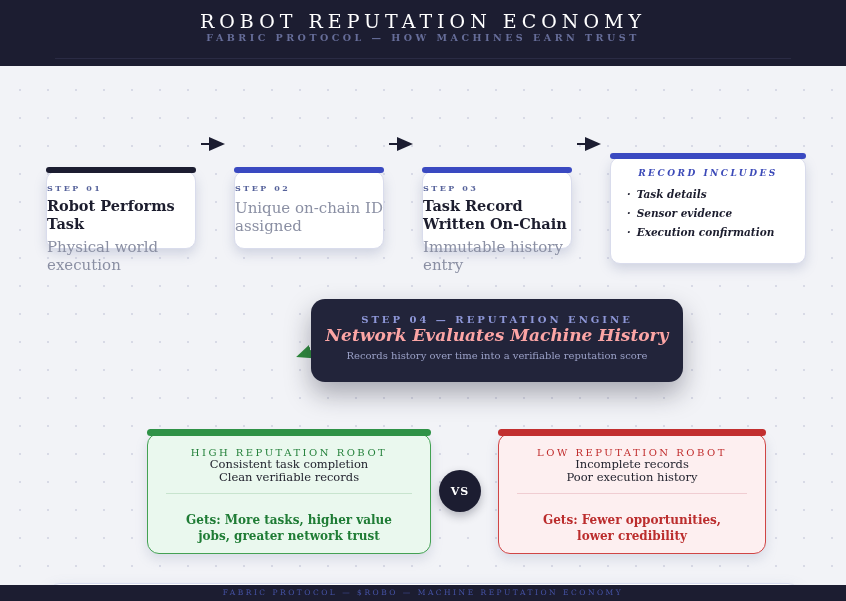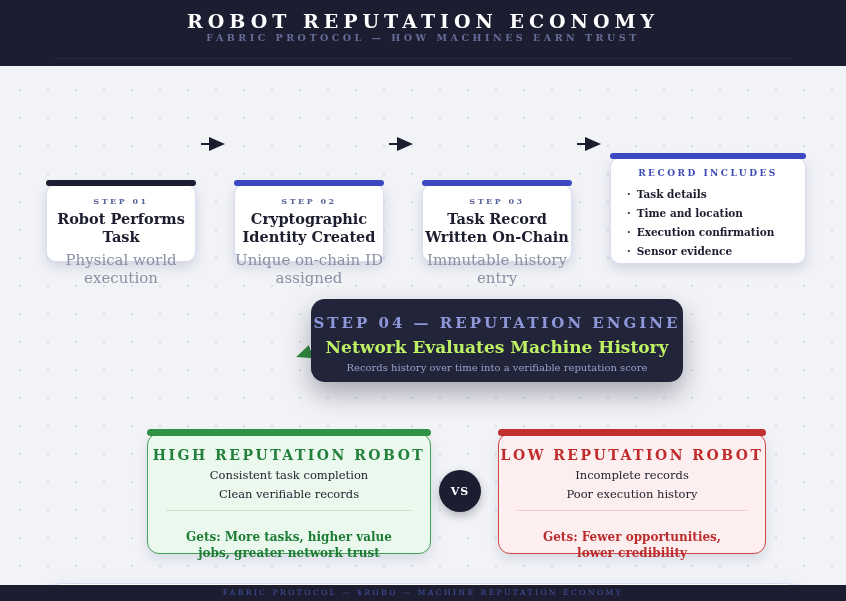--- a/index.html
+++ b/index.html
@@ -7,91 +7,91 @@
     position:relative;width:846px;height:601px;overflow:hidden;
     background:#f2f3f7;
     font-family:"DejaVu Serif","Liberation Serif",serif;
   }
   
   .header{
     position:absolute;left:0;top:0;width:846px;height:66px;
     background:#1c1d31;text-align:center;
   }
   .header-title{
-    padding-top:10px;color:#ffffff;font-size:19px;font-weight:bold;
+    padding-top:10px;color:#ffffff;font-size:19px;font-weight:normal;
     letter-spacing:5px;
   }
   .header-sub{
     color:#666d99;font-size:9.5px;font-weight:bold;
     letter-spacing:3.5px;
   }
   .header-rule{
     position:absolute;left:55px;right:55px;bottom:7px;height:0;
     border-top:1px solid #34365299;
   }
   
   .main{
     position:absolute;left:0;top:66px;width:846px;height:519px;
     background-image:radial-gradient(circle,#d8dae6 1px,transparent 1.4px);
     background-size:28px 28px;background-position:6px 10px;
   }
   .arrows{position:absolute;left:0;top:0;width:846px;height:601px;pointer-events:none;}
   
-  .step-card{position:absolute;width:150px;top:114px;text-align:center;}
+  .step-card{position:absolute;width:150px;top:101px;}
   .card-bar{height:6px;border-radius:6px;background:#1c1d31;position:relative;z-index:1;}
   .card-bar.blue{background:#3a49c1;}
   .card-body{
     margin-top:-2px;background:#ffffff;border:1px solid #d9dcec;border-radius:10px;
     height:78px;box-shadow:0 5px 12px rgba(120,130,170,.28);
     padding-top:11px;box-sizing:border-box;
   }
   .step-label{font-size:8px;font-weight:bold;letter-spacing:2.5px;color:#57639b;}
   .step-title{margin-top:4px;font-size:14.5px;font-weight:bold;color:#1c1d2e;line-height:1.22;}
   .step-sub{margin-top:6px;font-size:15px;color:#8a8fa3;}
   
   .record-box{position:absolute;left:610px;top:87px;width:196px;}
   .record-body{
     margin-top:-2px;background:#ffffff;border:1px solid #d9dcec;border-radius:10px;
     height:107px;box-shadow:0 5px 12px rgba(120,130,170,.28);
-    padding:10px 16px 0 16px;box-sizing:border-box;
+    padding:10px 16px 0 16px;box-sizing:border-box;font-style:italic;
   }
   .record-heading{
     text-align:center;font-size:9px;font-weight:bold;letter-spacing:2.5px;color:#3c4ab8;
     margin-bottom:7px;
   }
   .record-item{
     font-size:10.5px;font-weight:bold;color:#1c1d2e;line-height:19px;text-align:left;
   }
   .record-item::before{content:"·";margin-right:6px;color:#1c1d2e;}
   
   .engine{
     position:absolute;left:311px;top:233px;width:372px;height:83px;
     background:#22243a;border-radius:14px;text-align:center;
     box-shadow:0 12px 26px rgba(28,29,49,.35);box-sizing:border-box;padding-top:15px;
   }
-  .engine-label{font-size:15px;font-weight:bold;letter-spacing:3px;color:#8e97d8;}
-  .engine-title{margin-top:5px;font-size:17px;font-weight:bold;color:#bef264;}
+  .engine-label{font-size:10px;font-weight:bold;letter-spacing:3px;color:#8e97d8;}
+  .engine-title{font-size:17px;font-weight:bold;color:#fca5a5;font-style:italic;}
   .engine-sub{margin-top:5px;font-size:10px;color:#9aa0c6;}
   
   .outcome{position:absolute;top:363px;text-align:center;}
   .outcome.high{left:147px;width:284px;}
   .outcome.low{left:498px;width:268px;}
   .outcome-bar{height:7px;border-radius:7px;position:relative;z-index:1;}
   .outcome.high .outcome-bar{background:#2f9247;}
   .outcome.low  .outcome-bar{background:#c22f2f;}
   .outcome-body{
     margin-top:-3px;border-radius:12px;height:121px;box-sizing:border-box;padding-top:13px;
     box-shadow:0 5px 12px rgba(120,130,170,.22);
   }
   .outcome.high .outcome-body{background:#eaf8ee;border:1.5px solid #43a153;}
   .outcome.low  .outcome-body{background:#fdeff0;border:1.5px solid #d04545;}
-  .outcome-title{font-size:14px;font-weight:bold;letter-spacing:2.5px;}
+  .outcome-title{font-size:10px;font-weight:normal;letter-spacing:2.5px;}
   .outcome.high .outcome-title{color:#23803a;}
   .outcome.low  .outcome-title{color:#c02c2c;}
-  .outcome-line{margin-top:6px;font-size:11.5px;color:#23242f;line-height:13px;}
+  .outcome-line{margin-top:0;font-size:11.5px;color:#23242f;line-height:13px;}
   .outcome-divider{margin:9px 18px 7px 18px;border-top:1px solid #c8e4ce;}
   .outcome.low .outcome-divider{border-top-color:#f0cdd2;}
   .outcome-gets{font-size:12px;font-weight:bold;line-height:16px;margin:18px auto;}
   .outcome.high .outcome-gets{color:#1f7c35;max-width:232px;}
   .outcome.low  .outcome-gets{color:#bb2d2d;max-width:200px;}
   
   .vs-circle{
     position:absolute;left:439px;top:404px;width:42px;height:42px;border-radius:50%;
     background:#1c1d31;color:#ffffff;font-size:11px;font-weight:bold;letter-spacing:1px;
     display:flex;align-items:center;justify-content:center;
@@ -152,42 +152,40 @@
         <div class="step-label">STEP 01</div>
         <div class="step-title">Robot Performs Task</div>
         <div class="step-sub">Physical world execution</div>
       </div>
     </div>
 
     <div class="step-card" style="left:234px;">
       <div class="card-bar blue"></div>
       <div class="card-body">
         <div class="step-label">STEP 02</div>
-        <div class="step-title">Cryptographic Identity Created</div>
         <div class="step-sub">Unique on-chain ID assigned</div>
       </div>
     </div>
 
     <div class="step-card" style="left:422px;">
       <div class="card-bar blue"></div>
       <div class="card-body">
         <div class="step-label">STEP 03</div>
         <div class="step-title">Task Record Written On-Chain</div>
         <div class="step-sub">Immutable history entry</div>
       </div>
     </div>
 
     <div class="record-box">
       <div class="card-bar blue"></div>
       <div class="record-body">
         <div class="record-heading">RECORD INCLUDES</div>
         <div class="record-item">Task details</div>
-        <div class="record-item">Time and location</div>
+        <div class="record-item">Sensor evidence</div>
         <div class="record-item">Execution confirmation</div>
-        <div class="record-item">Sensor evidence</div>
       </div>
     </div>
 
     <div class="engine">
       <div class="engine-label">STEP 04 — REPUTATION ENGINE</div>
       <div class="engine-title">Network Evaluates Machine History</div>
       <div class="engine-sub">Records history over time into a verifiable reputation score</div>
     </div>
 
     <div class="outcome high">

